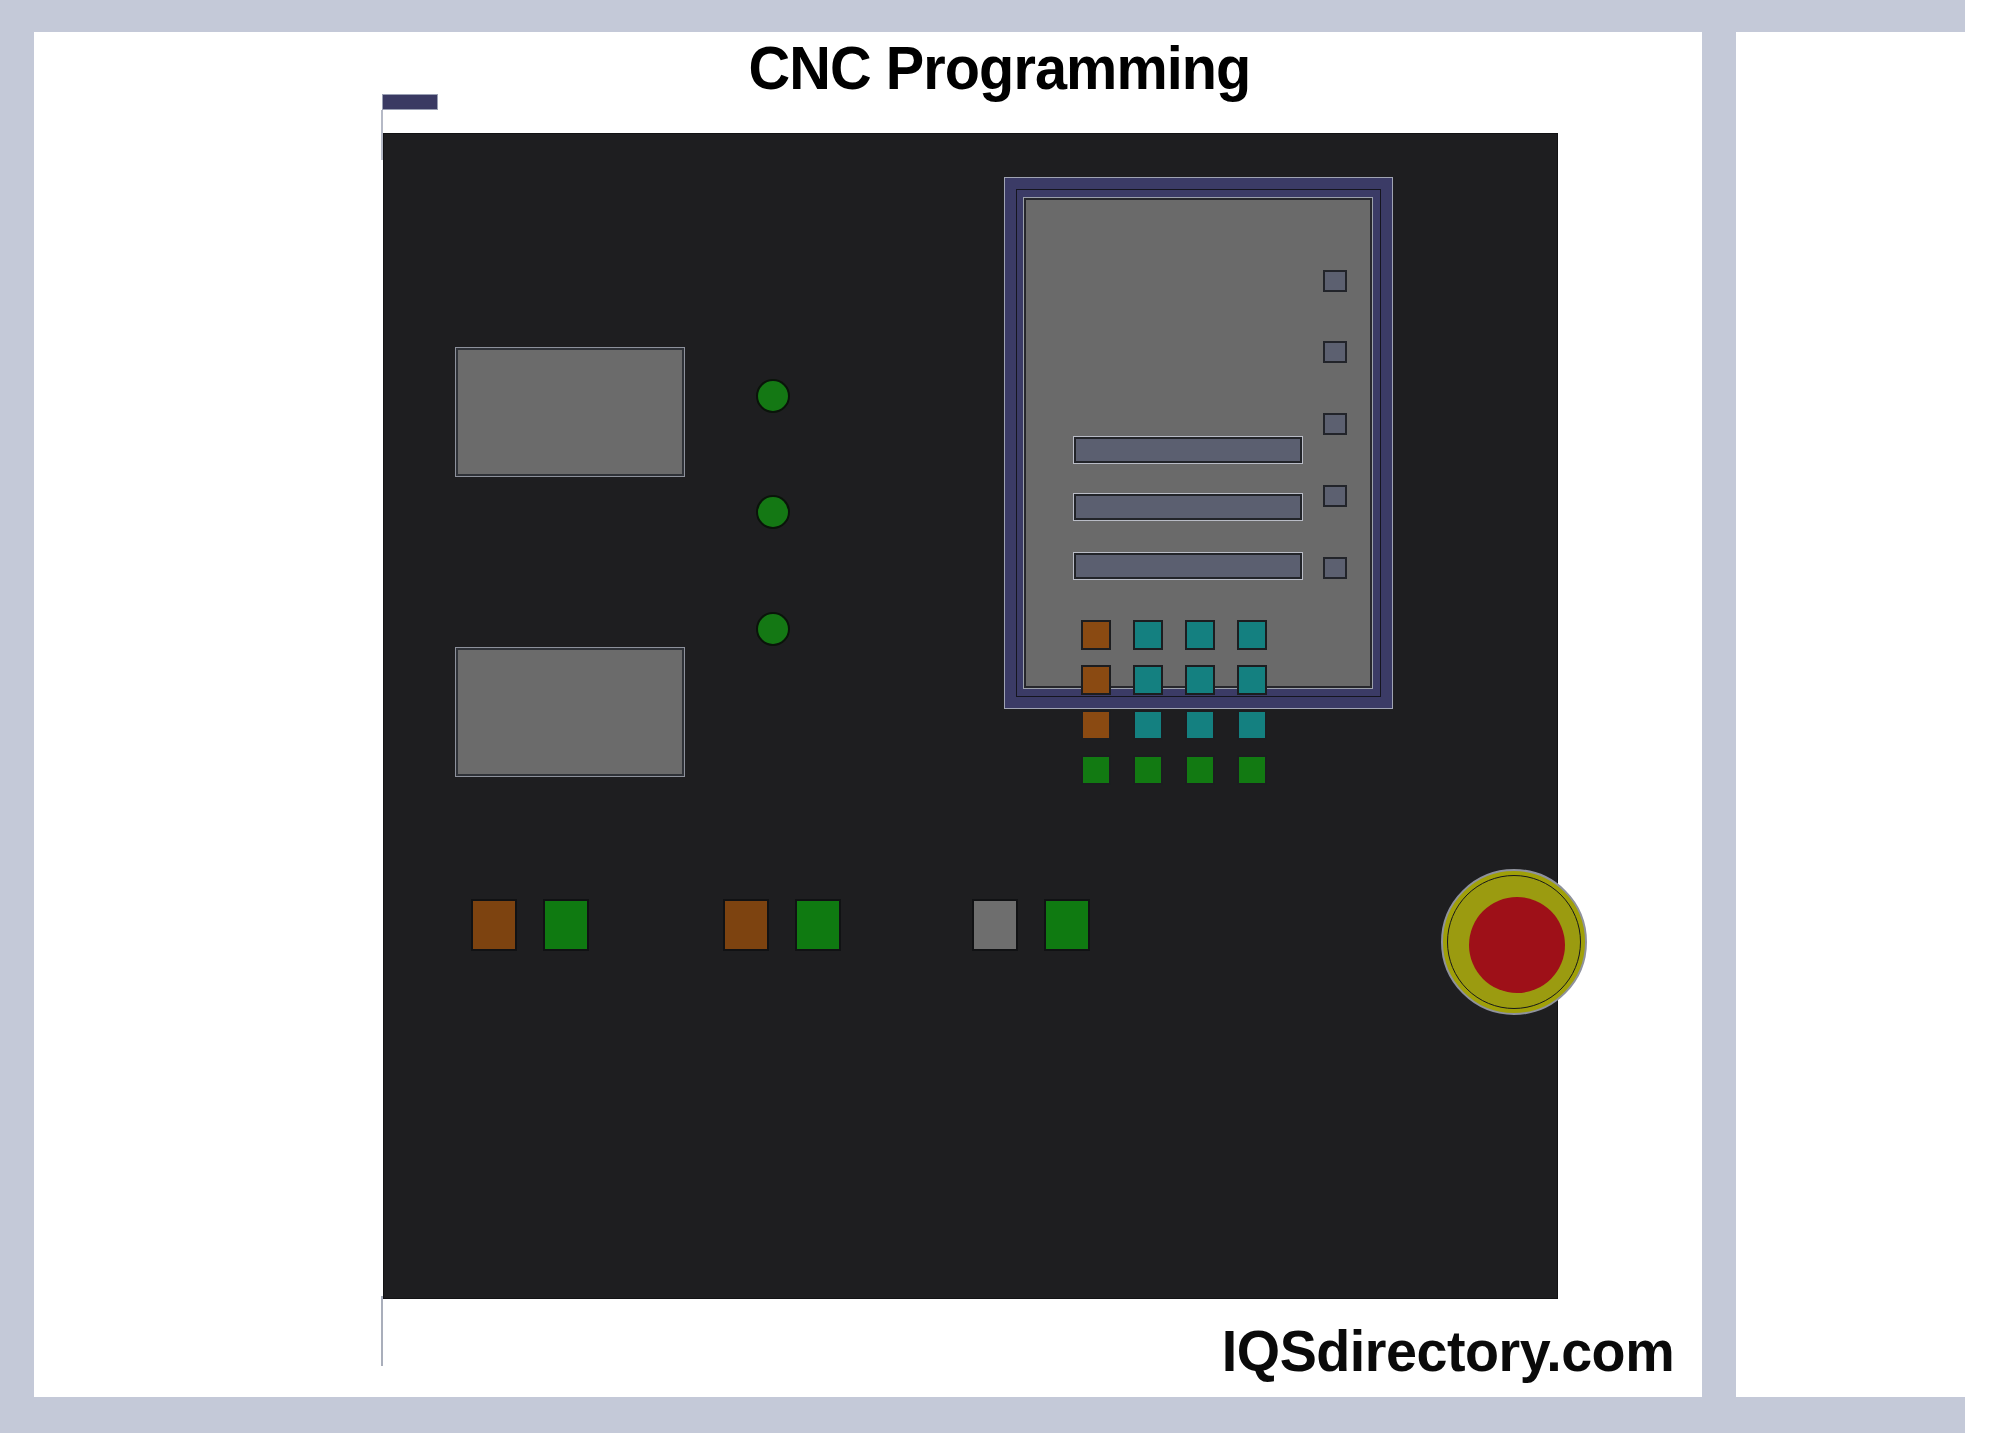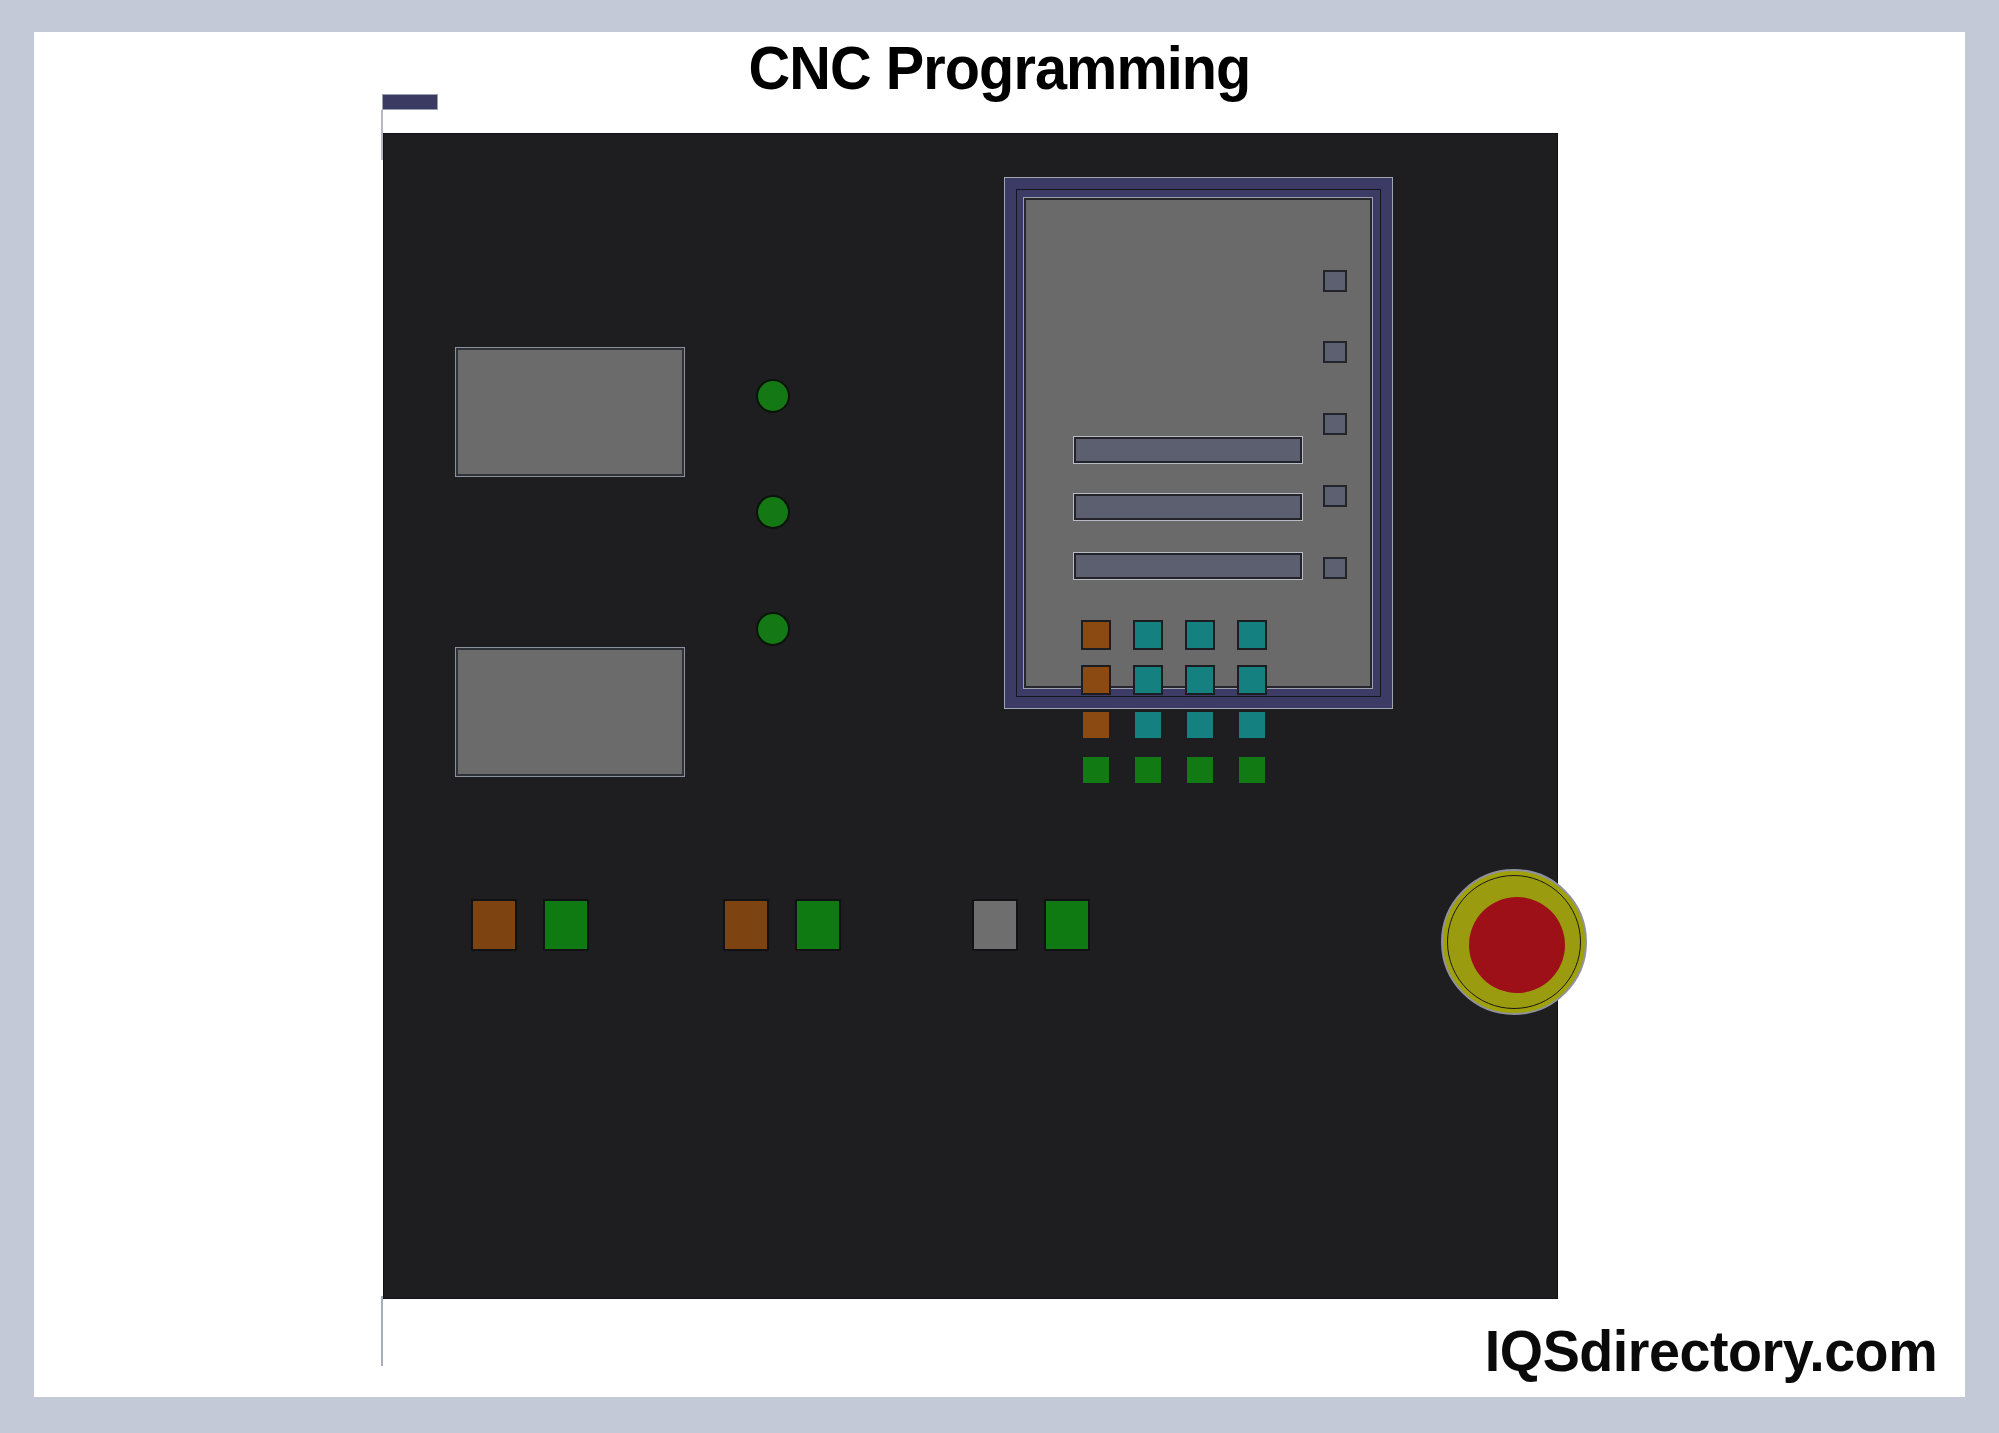--- a/index.html
+++ b/index.html
@@ -7,21 +7,21 @@
   html, body {
     width: 1999px;
     height: 1433px;
     background: #ffffff;
     font-family: "Liberation Sans", sans-serif;
     overflow: hidden;
   }
 
   #stage {
     position: relative;
-    width: 1999px;
+    width: 1736px;
     height: 1433px;
     background: #84cc16;
   }
 
   
   .frame-left {
     position: absolute;
     left: 0; top: 0;
     width: 34px; height: 1433px;
     background: #c4c9d8;

